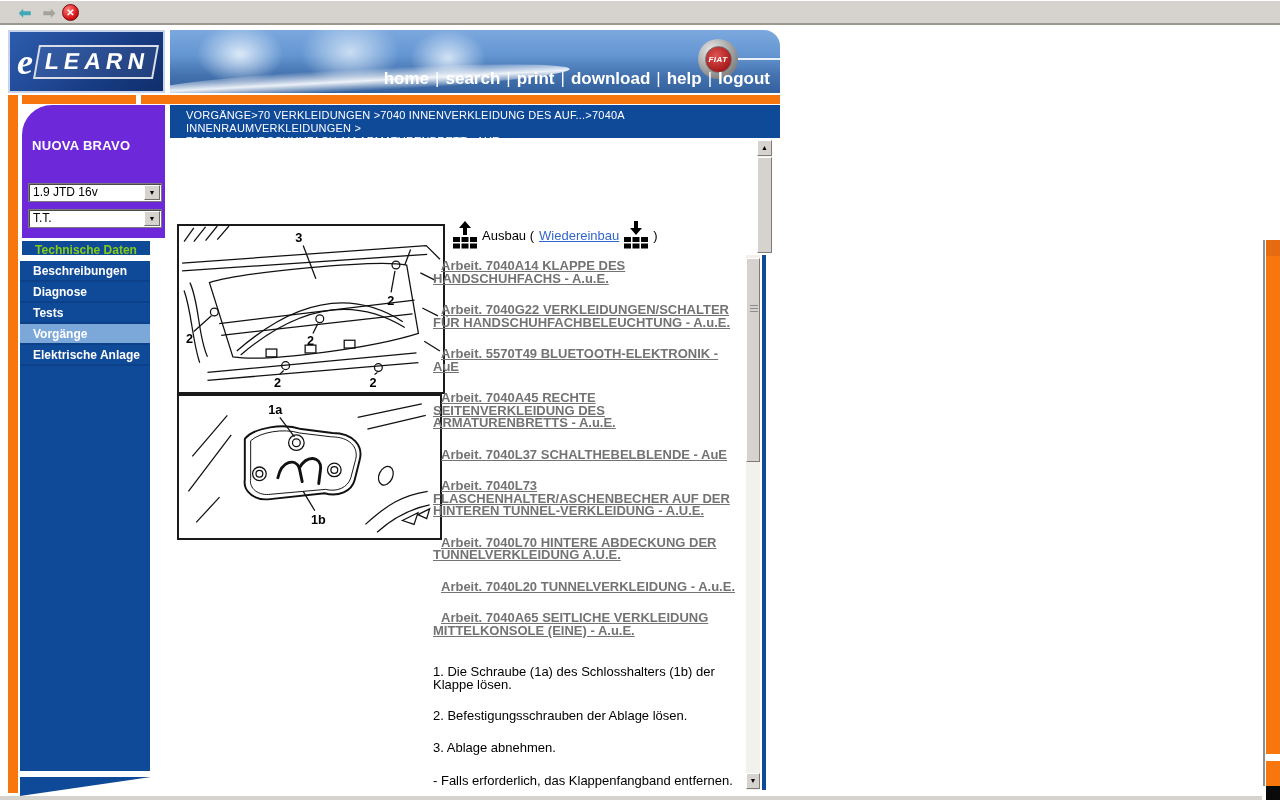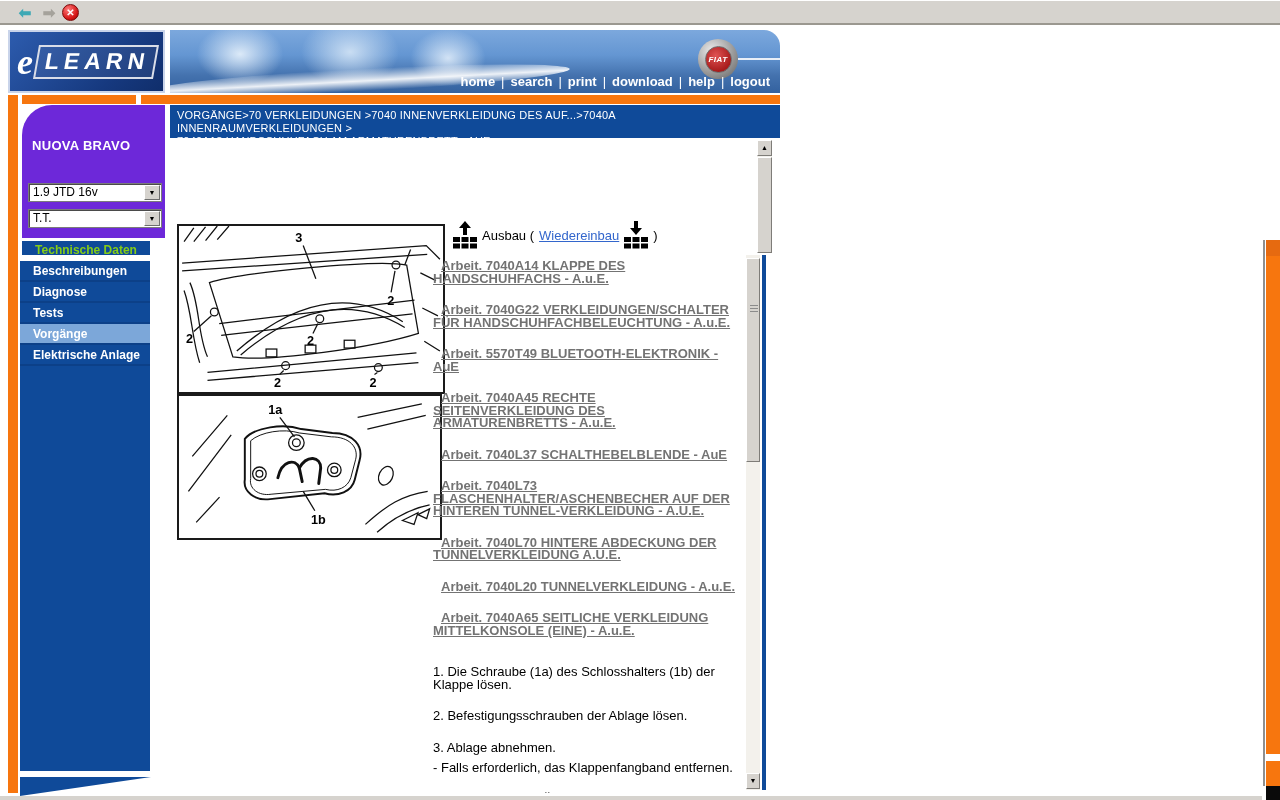--- a/index.html
+++ b/index.html
@@ -41,34 +41,34 @@
     border-radius:50%; transform:rotate(-3deg); }
   .fiat { position:absolute; left:528px; top:9px; width:40px; height:40px; border-radius:50%;
     background:radial-gradient(circle at 35% 30%, #ececec, #9c9c9c 55%, #5e5e5e);
     display:flex; align-items:center; justify-content:center; }
   .fiat-center { width:27px; height:27px; border-radius:50%; border:1px solid #6d6d6d;
     background:radial-gradient(circle at 40% 35%, #e05353, #a81c1c 70%);
     color:#fff; font-size:8px; font-weight:bold; font-style:italic;
     display:flex; align-items:center; justify-content:center; letter-spacing:.5px; }
   .fiat-line { position:absolute; left:568px; top:28px; width:42px; height:2px; background:#e9eff7; }
   .nav { position:absolute; right:10px; bottom:4px; color:#fff; font-weight:bold;
-    font-size:13px; white-space:nowrap; }
+    font-size:17px; white-space:nowrap; }
   .nav .sep { margin:0 6px; font-weight:normal; }
   .nav span[data-name^="nav-link"] { cursor:pointer; }
 
   
   .orange { background:#f7760e; }
   .obar1 { left:8px;  top:95px; width:10px;  height:9px; }
   .obar2 { left:22px; top:95px; width:114px; height:9px; }
   .obar3 { left:141px;top:95px; width:639px; height:9px; }
   .ostrip-left { left:8px; top:104px; width:10px; height:689px; }
 
   
   .crumb { left:170px; top:105px; width:610px; height:33px; background:#0f4a99;
-    color:#fff; font-size:11px; line-height:13px; padding:4px 7px; letter-spacing:.2px; }
+    color:#fff; font-size:11px; line-height:13px; padding:4px 16px; letter-spacing:.2px; }
 
   
   .side-top { left:22px; top:105px; width:143px; height:133px; background:#6d28d9;
     border-top-left-radius:30px; }
   .model { position:absolute; left:10px; top:33px; color:#fff; font-weight:bold;
     font-size:13px; letter-spacing:.3px; }
   .combo { position:absolute; left:6px; width:134px; height:19px; background:#fff;
     border:1px solid #7b7b7b; box-shadow:inset 1px 1px 0 #4a4a4a; font-size:12px;
     color:#000; line-height:17px; padding-left:4px; }
   .combo1 { top:78px; } .combo2 { top:104px; }
@@ -118,21 +118,21 @@
   .action-row { left:453px; top:218px; height:34px; display:flex; align-items:center;
     gap:5px; font-size:13px; color:#000; }
   .action-row a { color:#3366cc; text-decoration:underline; cursor:pointer; }
 
   
   .flow { left:433px; top:260px; width:302px; height:533px; overflow:hidden; }
   .plink { display:block; color:#737373; font-weight:bold; font-size:13px;
     line-height:12.5px; text-decoration:underline; margin-bottom:19px;
     text-indent:8px; cursor:pointer; }
   .step { color:#000; font-size:13px; line-height:13px; }
-  .mb18 { margin-bottom:18px;margin-top:28px; } .mb19 { margin-bottom:19px; } .mb7 { margin-bottom:7px; }
+  .mb18 { margin-bottom:18px;margin-top:28px; } .mb19 { margin-bottom:19px; } .mb7 { margin-bottom:20px; }
 </style>
 </head>
 <body>
 
 <div class="abs toolbar" data-name="browser-toolbar">
   <div class="tb-btn tb-back" data-name="back-icon">⬅</div>
   <div class="tb-btn tb-fwd" data-name="forward-icon">➡</div>
   <div class="tb-btn tb-close" data-name="close-icon">✕</div>
 </div>
 

